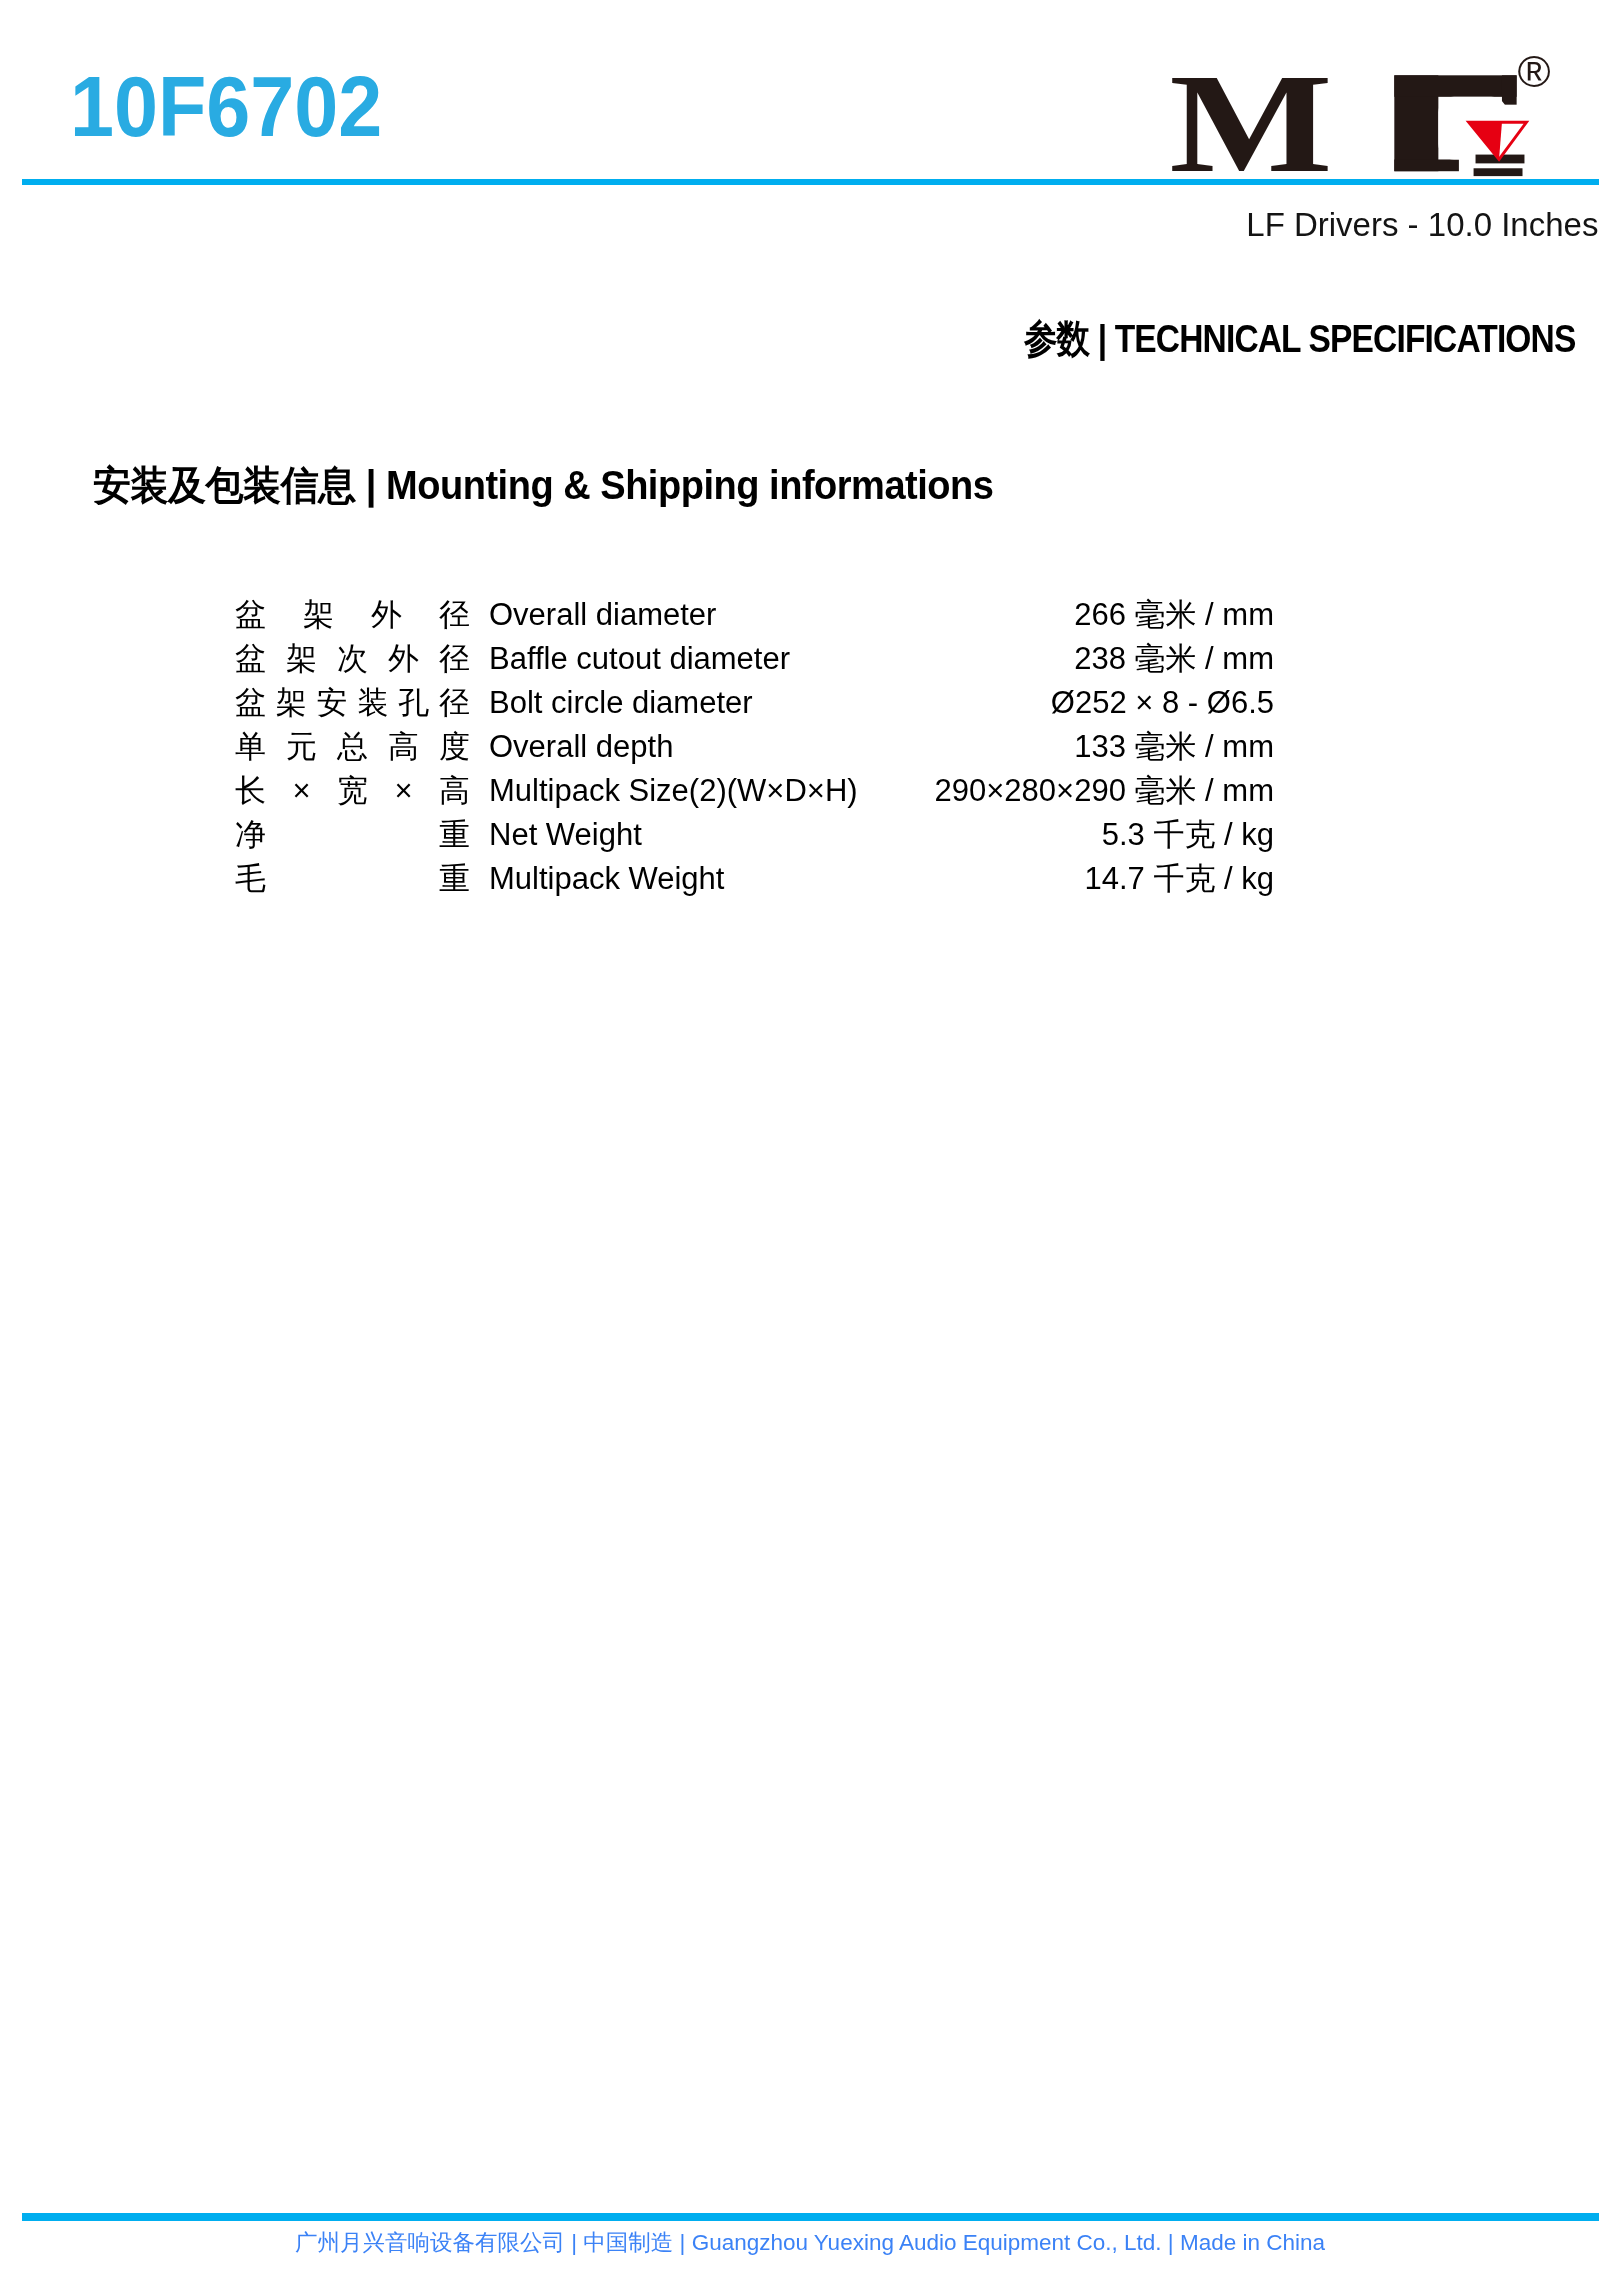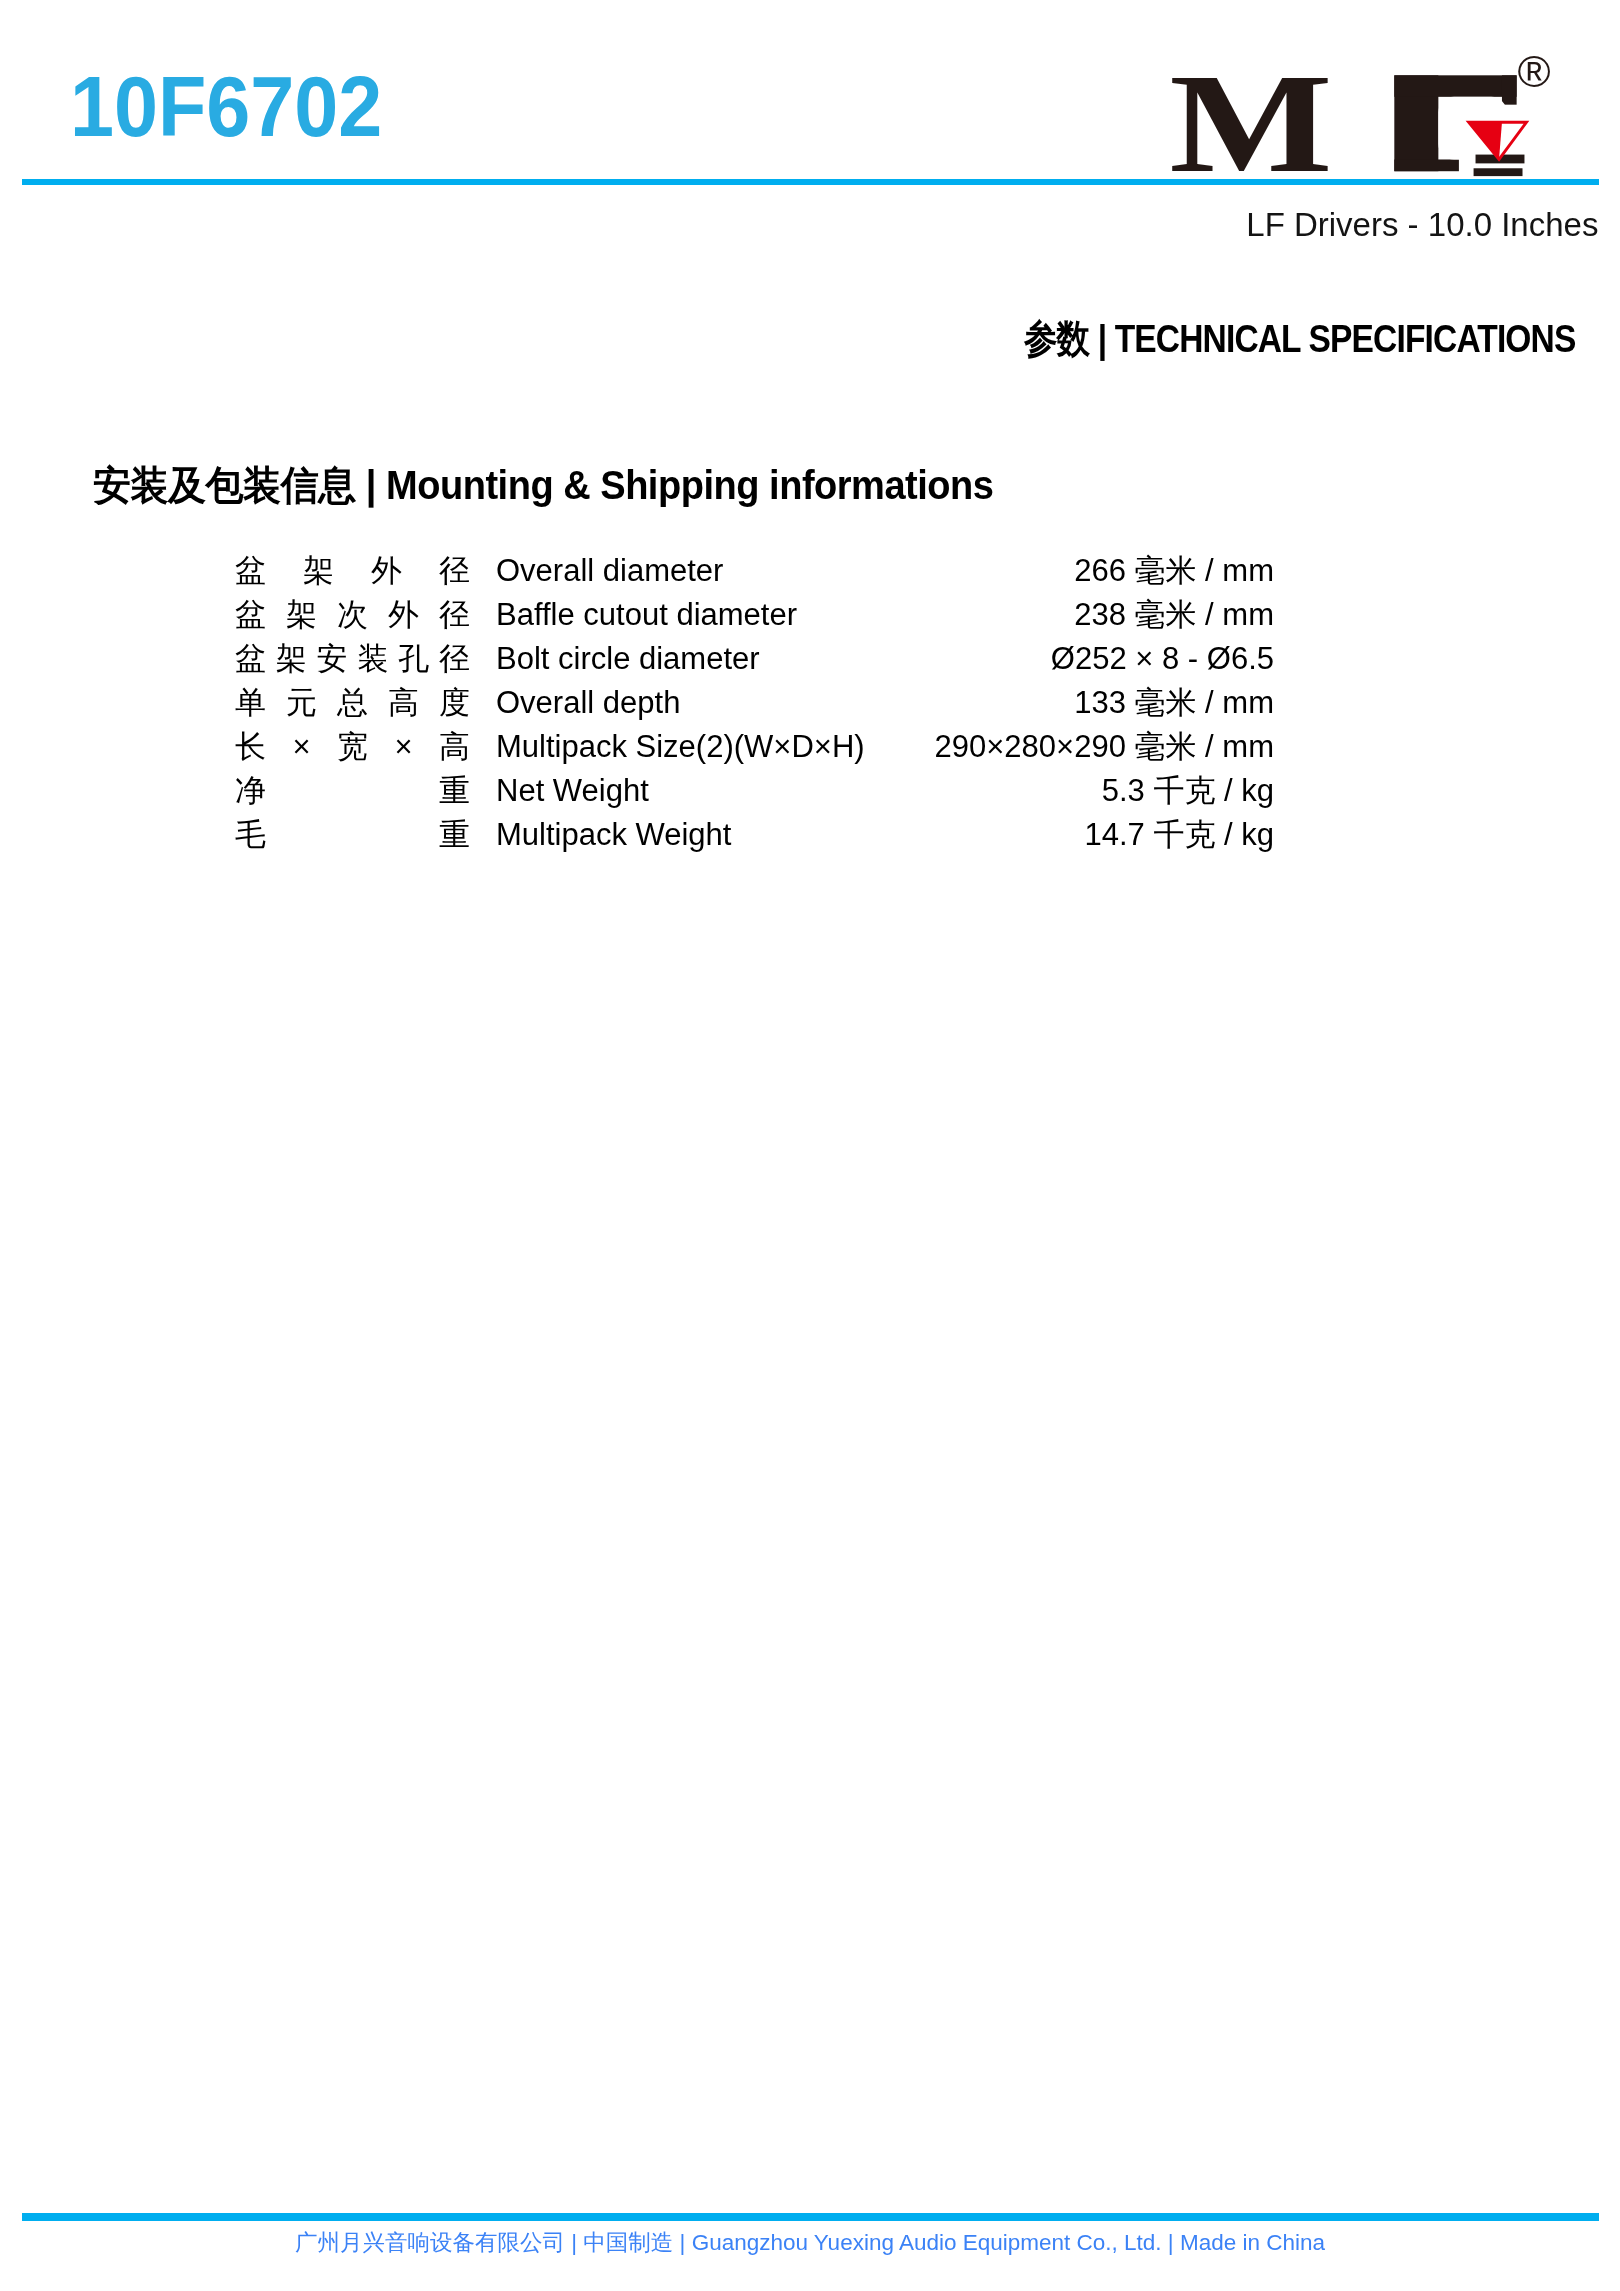--- a/index.html
+++ b/index.html
@@ -54,22 +54,22 @@
   }
   .spec-row{
     display:flex;align-items:baseline;height:44px;line-height:44px;
   }
   .zh-label{
     width:235px;flex:0 0 235px;
     text-align:justify;text-align-last:justify;
     text-justify:inter-character;
     white-space:nowrap;
   }
-  .en-label{margin-left:26px;white-space:nowrap;}
-  .spec-value{margin-left:auto;text-align:center;white-space:nowrap;}
+  .en-label{margin-left:19px;white-space:nowrap;}
+  .spec-value{margin-left:auto;text-align:center;white-space:nowrap;margin-top:44px;}
   
   .footer-rule{
     position:absolute;left:21.6px;top:2213px;
     width:1577px;height:7.8px;background:#00AEEF;
   }
   .footer-text{
     position:absolute;left:0;top:2227px;width:1620px;
     text-align:center;font-size:22.5px;color:#3b82f6;white-space:nowrap;
   }
 </style>

